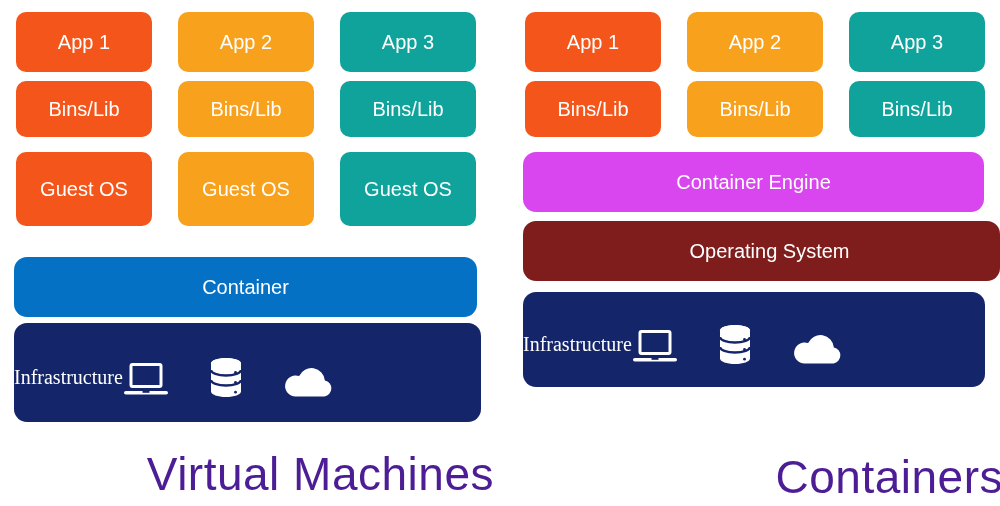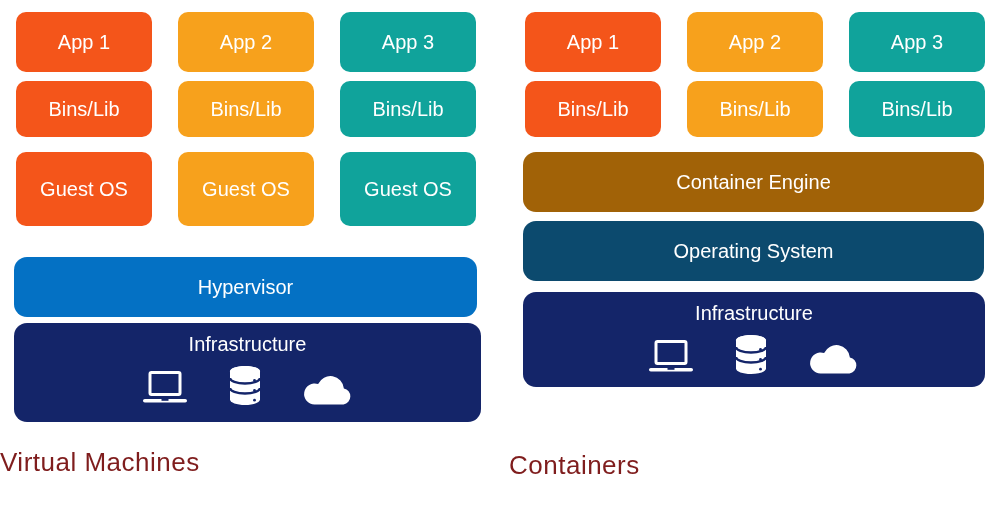--- a/index.html
+++ b/index.html
@@ -33,22 +33,23 @@
     display: flex;
     align-items: center;
     justify-content: center;
     font-size: 20px;
   }
   .infra {
     position: absolute;
     border-radius: 13px;
     color: #ffffff;
     display: flex;
-    flex-direction: column;
+    flex-direction: row;
     align-items: center;
+    font-family: Liberation Serif, serif;
   }
   .infra .infra-label {
     font-size: 20px;
     margin-top: 10px;
   }
   .icon-row {
     display: flex;
     align-items: flex-end;
     justify-content: center;
     gap: 40px;
@@ -71,23 +72,23 @@
 
   .hypervisor { left: 14px;  top: 257px; width: 463px; height: 60px; }
   .vm-infra   { left: 14px;  top: 323px; width: 467px; height: 99px; }
 
   .engine   { left: 523px; top: 152px; width: 461px; height: 60px; }
   .os       { left: 523px; top: 221px; width: 461px; height: 60px; }
   .ct-infra { left: 523px; top: 292px; width: 462px; height: 95px; }
 
   .diagram-title {
     position: absolute;
-    text-align: left;
-    font-size: 26px;
-    color: #7f1d1d;
+    text-align: right;
+    font-size: 46px;
+    color: #4c1d95;
     letter-spacing: 0.5px;
   }
   .vm-title { left: 0;     top: 447px; width: 494px; }
   .ct-title { left: 506px; top: 447px; width: 494px; }
 </style>
 </head>
 <body>
 
 <div class="canvas">
 
@@ -117,21 +118,21 @@
       <span>Guest OS</span>
     </div>
     <div class="box vm-c2 row-guest" style="background-color: rgb(247, 161, 28);">
       <span>Guest OS</span>
     </div>
     <div class="box vm-c3 row-guest" style="background-color: rgb(16, 163, 155);">
       <span>Guest OS</span>
     </div>
 
     <div class="bar hypervisor" style="background-color: rgb(4, 113, 196);">
-      <span>Hypervisor</span>
+      <span>Container</span>
     </div>
 
     <div class="infra vm-infra" style="background-color: rgb(20, 37, 105);">
       <span class="infra-label">Infrastructure</span>
       <div class="icon-row">
         <span>
           <svg width="46" height="36" viewBox="0 0 46 36" fill="none">
             <rect x="8" y="2.5" width="30" height="22" rx="1.5" stroke="#ffffff" stroke-width="3"></rect>
             <rect x="1" y="29" width="44" height="3.6" rx="1.8" fill="#ffffff"></rect>
             <rect x="19.5" y="29" width="7" height="1.8" fill="#142569"></rect>
@@ -174,25 +175,25 @@
     <div class="box ct-c1 row-bins" style="background-color: rgb(244, 85, 26);">
       <span>Bins/Lib</span>
     </div>
     <div class="box ct-c2 row-bins" style="background-color: rgb(247, 161, 28);">
       <span>Bins/Lib</span>
     </div>
     <div class="box ct-c3 row-bins" style="background-color: rgb(16, 163, 155);">
       <span>Bins/Lib</span>
     </div>
 
-    <div class="bar engine" style="background-color: #a16207;">
+    <div class="bar engine" style="background-color: #d946ef;">
       <span>Container Engine</span>
     </div>
 
-    <div class="bar os" style="background-color: #0c4a6e;">
+    <div class="bar os" style="background-color: #7f1d1d; padding-left: 16px;">
       <span>Operating System</span>
     </div>
 
     <div class="infra ct-infra" style="background-color: rgb(20, 37, 105);">
       <span class="infra-label">Infrastructure</span>
       <div class="icon-row">
         <span>
           <svg width="46" height="36" viewBox="0 0 46 36" fill="none">
             <rect x="8" y="2.5" width="30" height="22" rx="1.5" stroke="#ffffff" stroke-width="3"></rect>
             <rect x="1" y="29" width="44" height="3.6" rx="1.8" fill="#ffffff"></rect>

